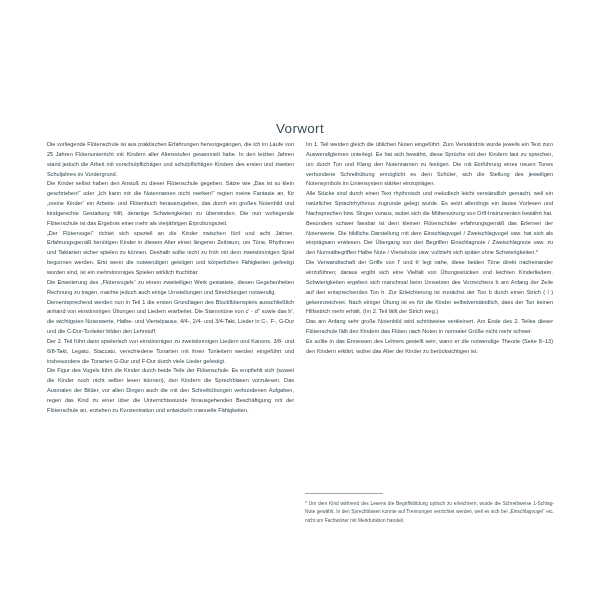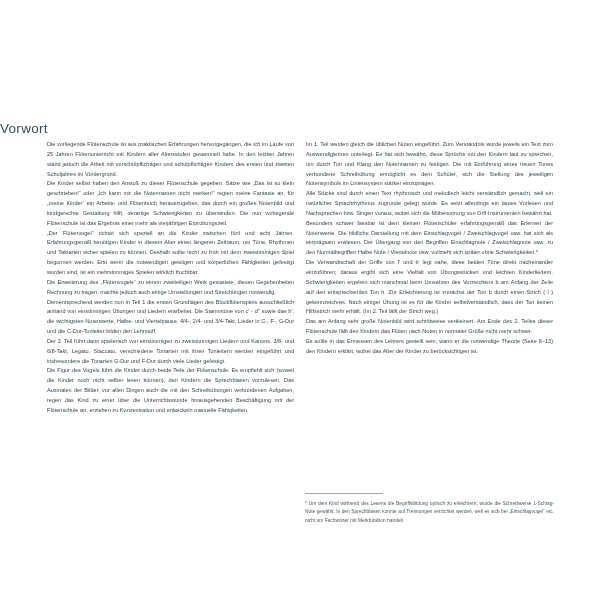--- a/index.html
+++ b/index.html
@@ -20,21 +20,21 @@
     width: 600px;
     height: 600px;
     background: #ffffff;
     box-sizing: border-box;
   }
   .page-title {
     position: absolute;
     top: 112px;
     left: 0;
     width: 600px;
-    text-align: left;
+    text-align: center;
     font-size: 13.5px;
     font-weight: 400;
     letter-spacing: 0.3px;
     color: #3a4b55;
   }
   .columns {
     position: absolute;
     top: 140px;
     left: 47px;
     width: 506px;

